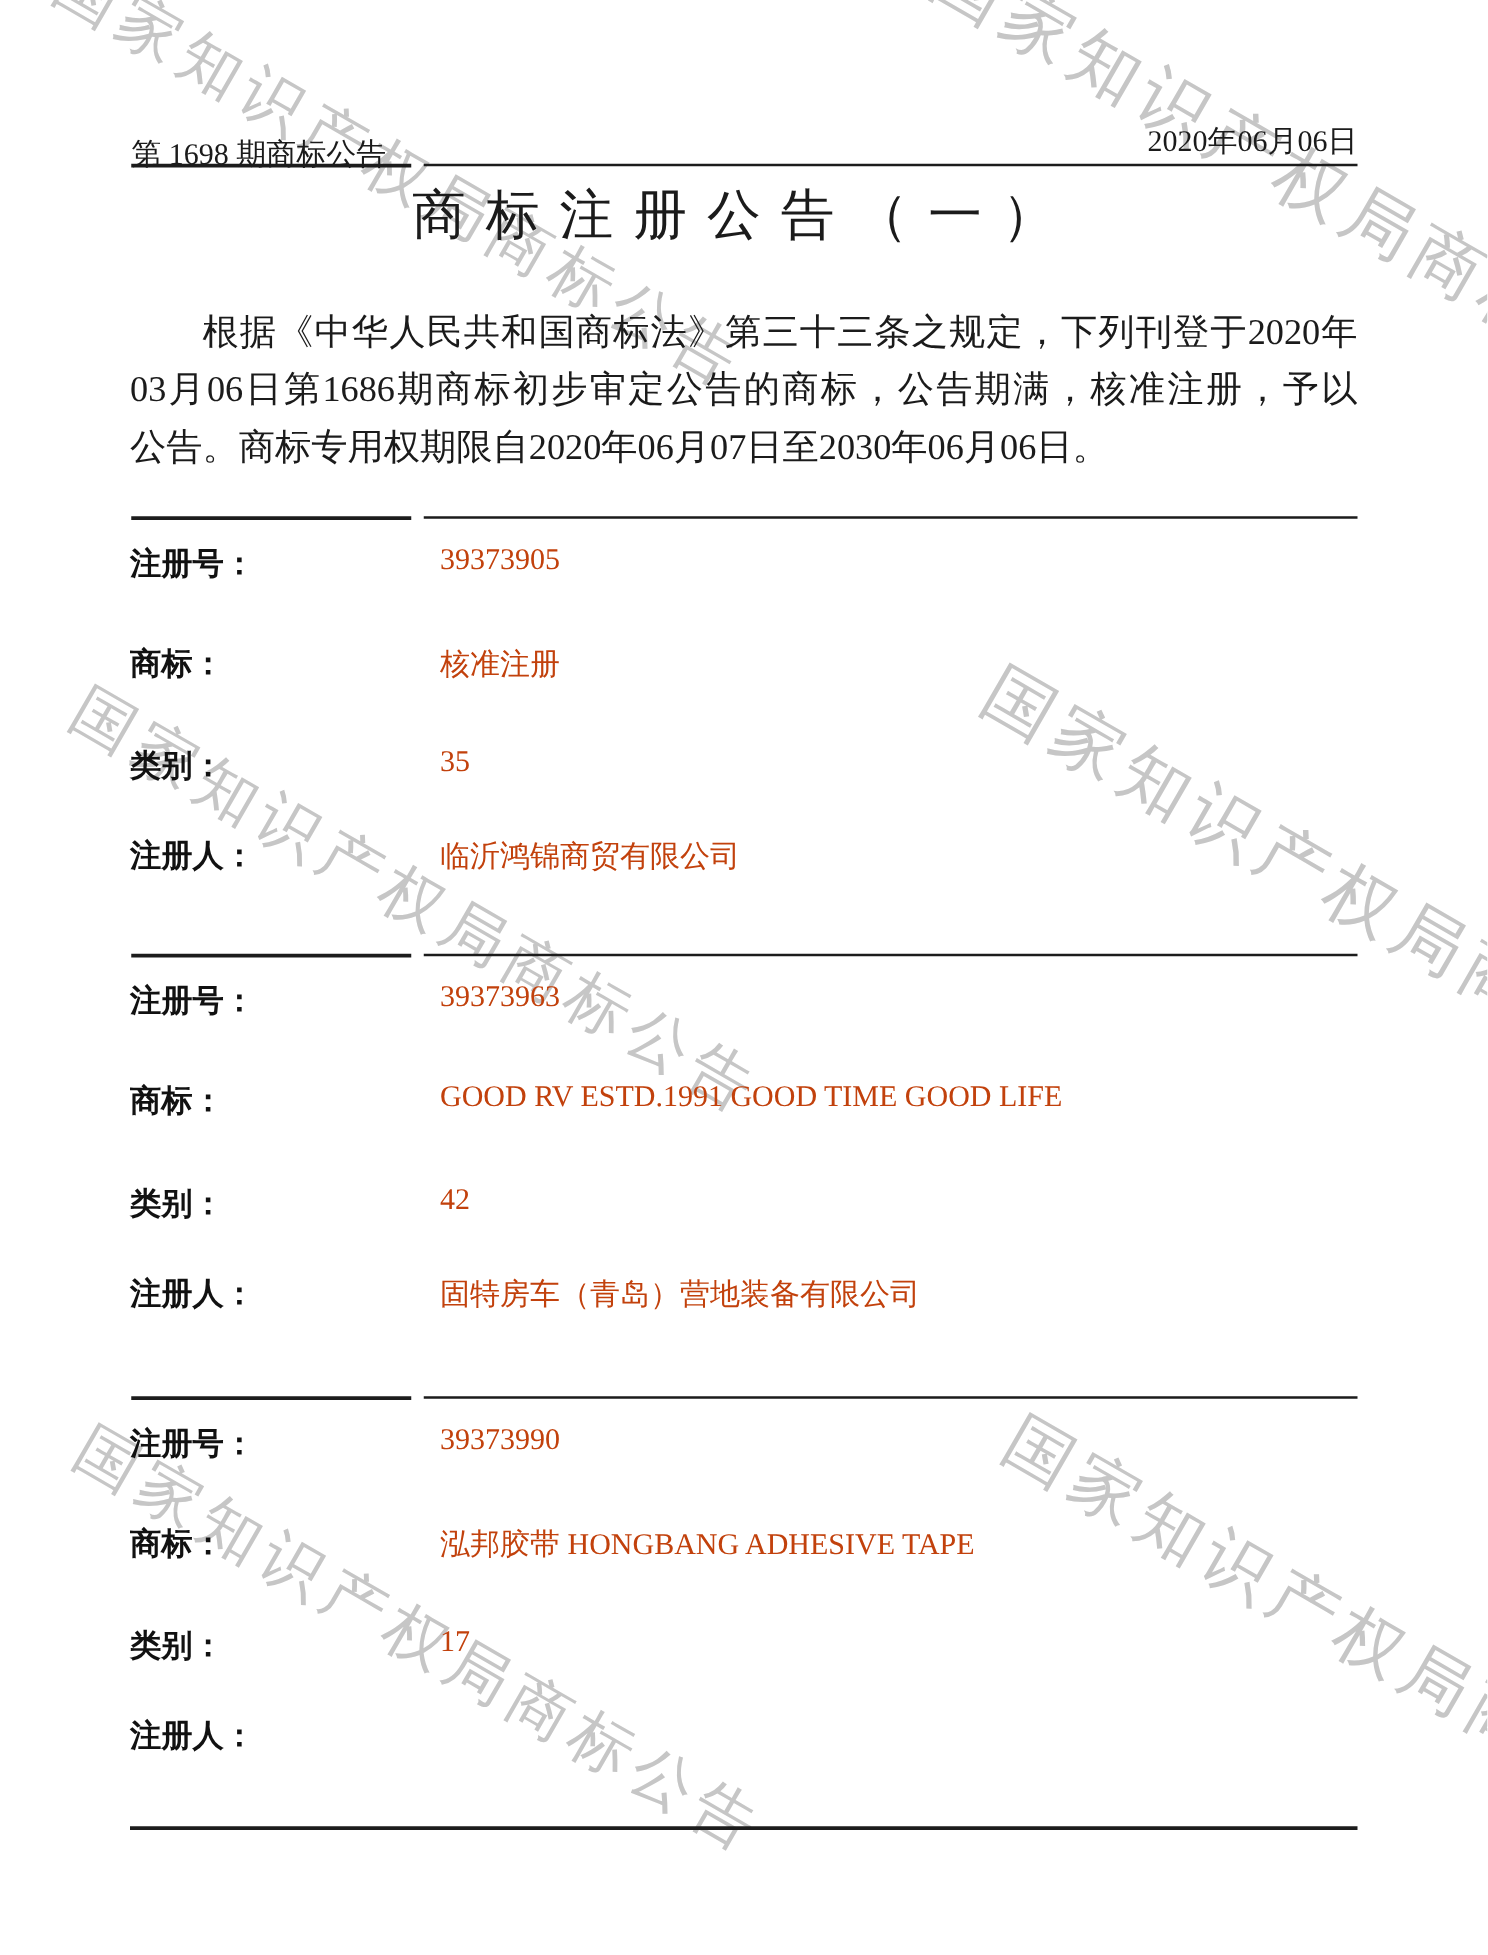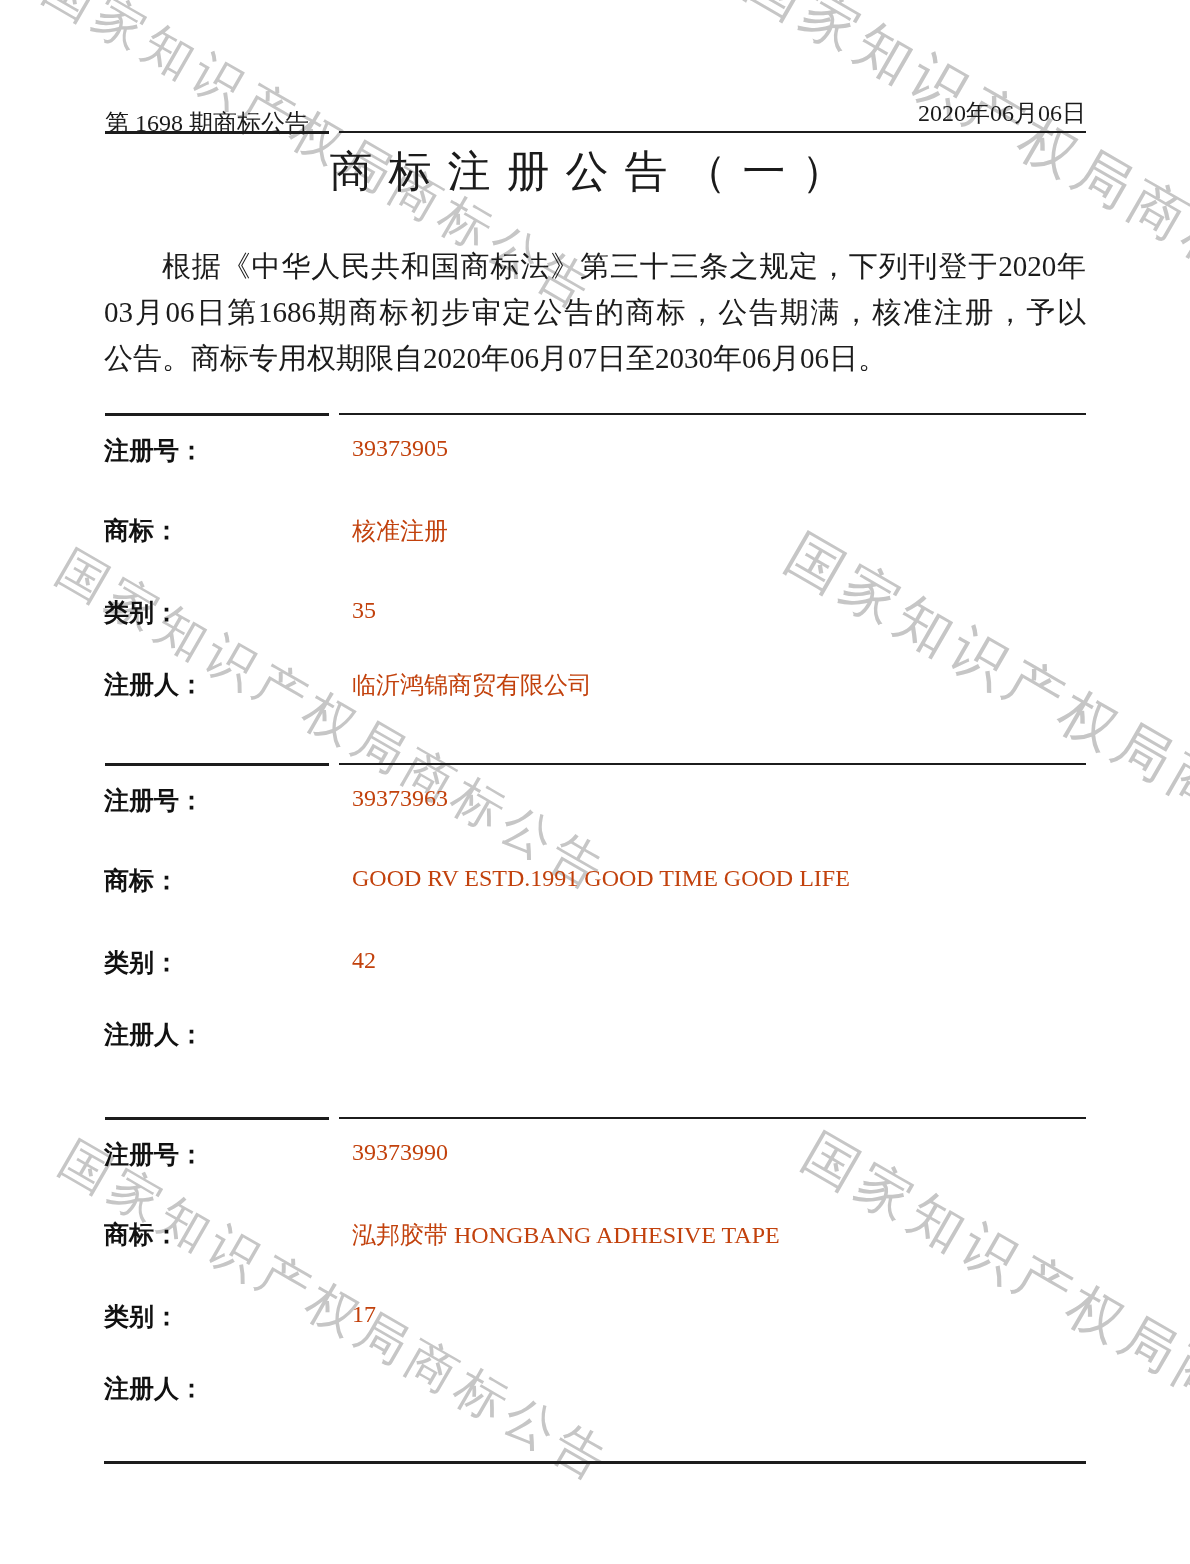--- a/index.html
+++ b/index.html
@@ -166,20 +166,21 @@
       <div class="row row-2">
         <span class="flabel">商标：</span>
         <span class="fvalue">GOOD RV ESTD.1991 GOOD TIME GOOD LIFE</span>
       </div>
       <div class="row row-3">
         <span class="flabel">类别：</span>
         <span class="fvalue">42</span>
       </div>
       <div class="row row-4">
         <span class="flabel">注册人：</span>
+        <span class="fvalue">固特房车（青岛）营地装备有限公司</span>
       </div>
     </div>
 
     <div class="entry" style="top:1117px">
       <div class="rule-seg rule-a"></div>
       <div class="rule-seg rule-b"></div>
       <div class="row row-1">
         <span class="flabel">注册号：</span>
         <span class="fvalue">39373990</span>
       </div>

